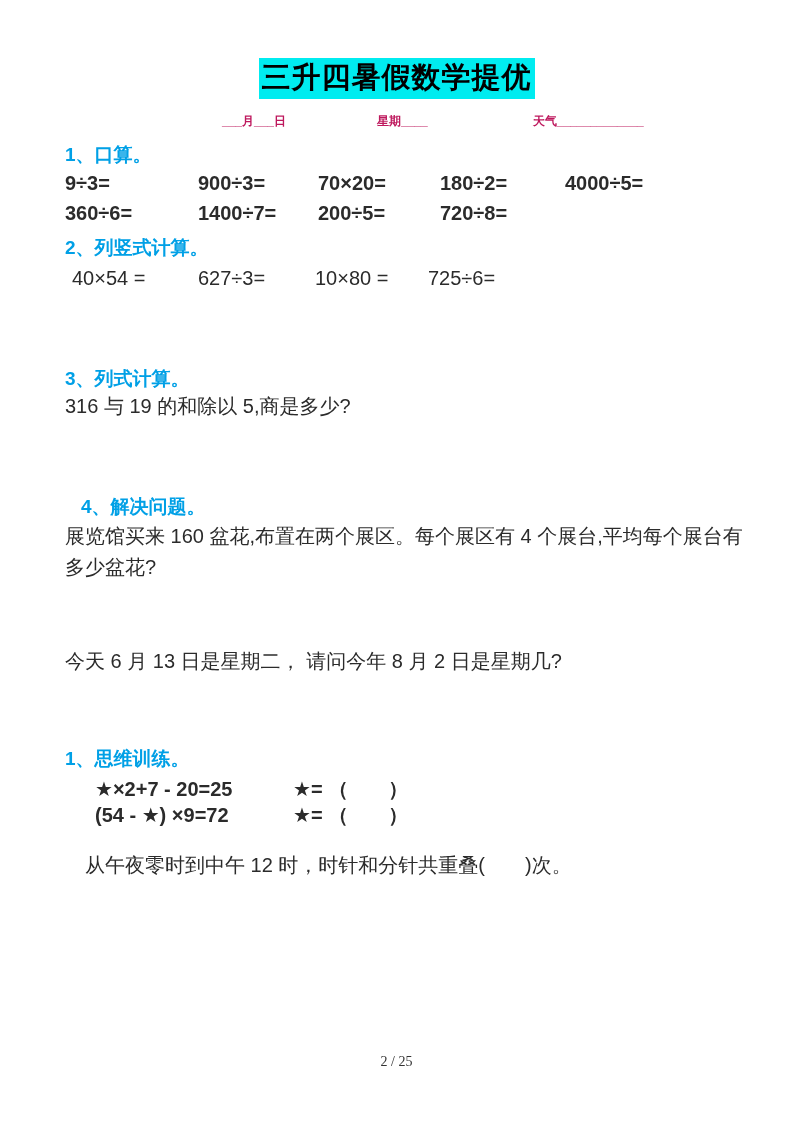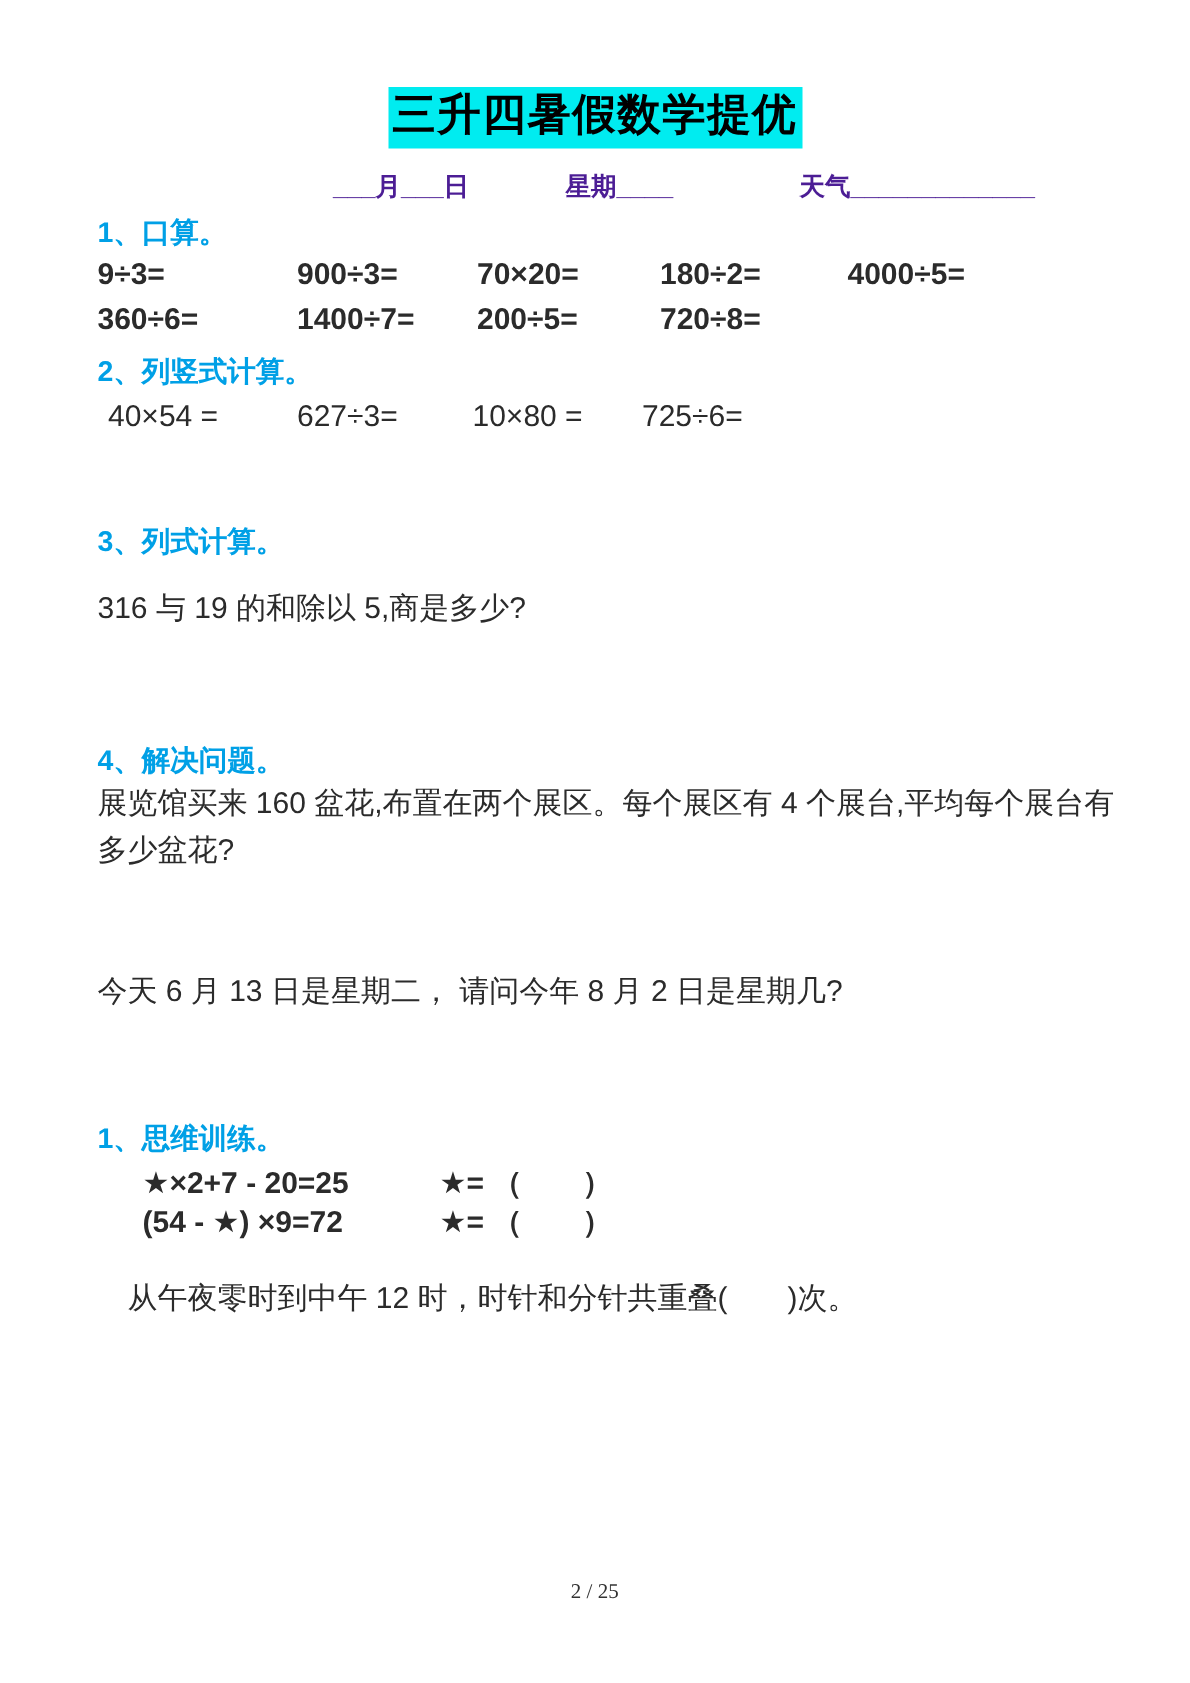--- a/index.html
+++ b/index.html
@@ -34,41 +34,41 @@
     padding: 4px 3px 5px 3px;
     line-height: 1.1;
   }
   
   .date-line {
     position: absolute;
     top: 113px;
     left: 0;
     width: 793px;
     height: 24px;
-    color: #4c1d95;
-    font-size: 17px;
+    color: #be185d;
+    font-size: 12px;
     font-weight: bold;
   }
   .date-line span { position: absolute; white-space: nowrap; }
   .dl-monthday { left: 222px; }
   .dl-weekday  { left: 377px; }
   .dl-weather  { left: 533px; }
   
   .sec-heading {
     position: absolute;
     left: 65px;
     color: #00a0e6;
     font-size: 19px;
     font-weight: bold;
     white-space: nowrap;
   }
   .h1 { top: 142px; }
   .h2 { top: 235px; }
-  .h3 { top: 348px; }
-  .h4 { top: 494px; }
+  .h3 { top: 366px; }
+  .h4 { top: 494px; margin-left: 16px; }
   .h5 { top: 746px; }
   
   .oral-grid {
     position: absolute;
     top: 172px;
     left: 65px;
     display: grid;
     grid-template-columns: 133px 120px 122px 125px auto;
     grid-auto-rows: 30px;
     font-size: 20px;

